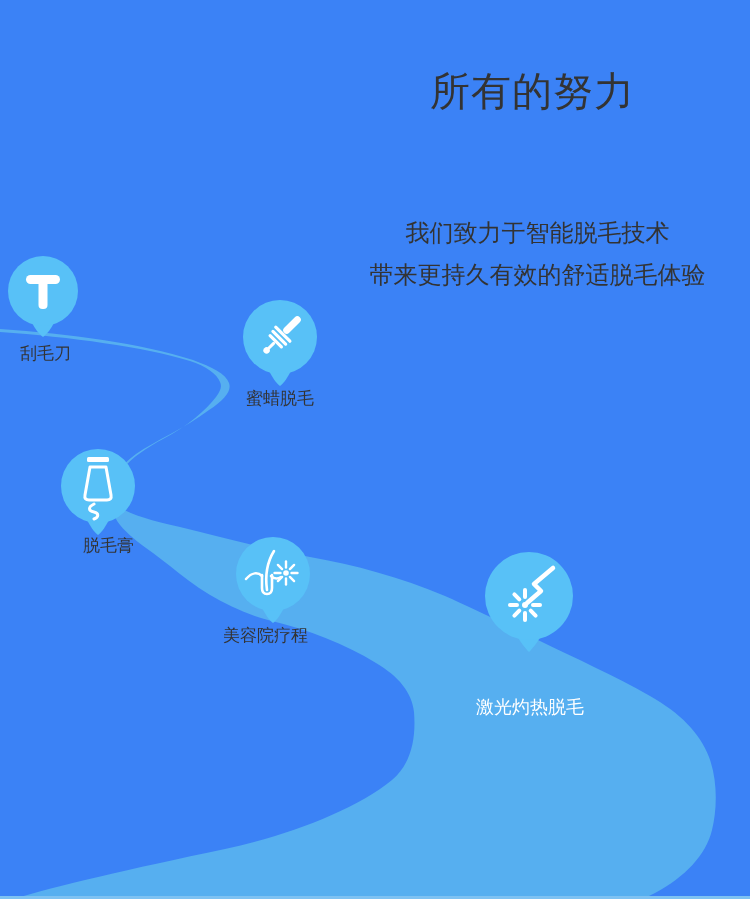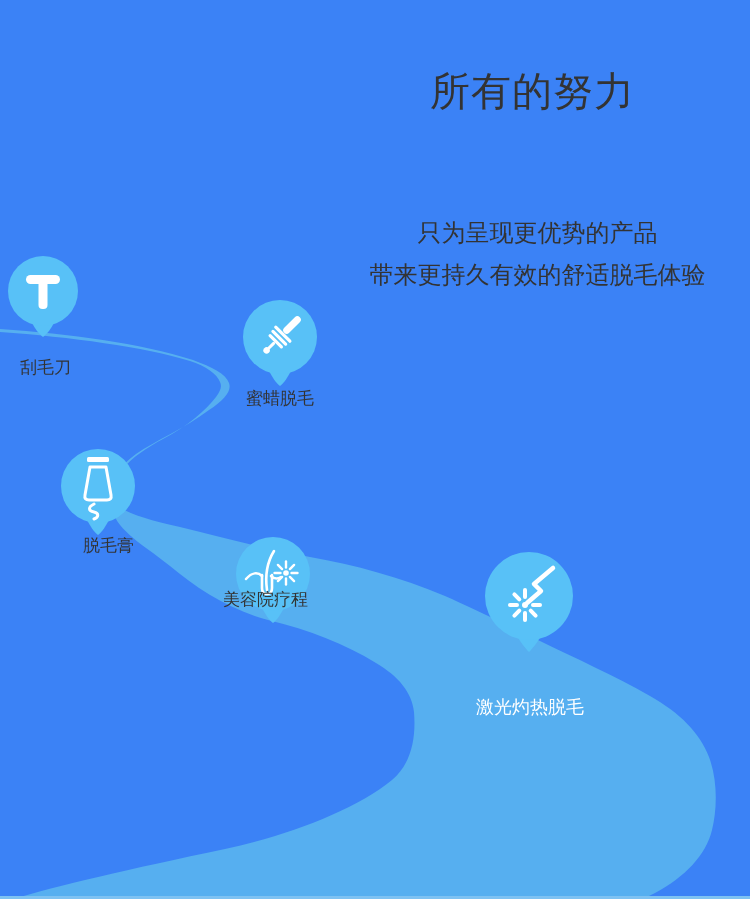--- a/index.html
+++ b/index.html
@@ -33,36 +33,36 @@
   .pin .ic-fill{fill:#fff;stroke:none;}
 
   #pin-razor{left:3px;top:251px;}
   #pin-wax{left:238px;top:295px;}
   #pin-cream{left:56px;top:444px;}
   #pin-salon{left:231px;top:532px;}
   #pin-laser{left:479px;top:546px;}
 
   
   .m-label{position:absolute;z-index:4;color:var(--ink);font-size:17px;white-space:nowrap;}
-  #label-razor{left:20px;top:356px;}
+  #label-razor{left:20px;top:342px;}
   #label-wax{left:246px;top:387px;font-family:Liberation Serif, serif;}
   #label-cream{left:83px;top:534px;}
-  #label-salon{left:223px;top:588px;}
+  #label-salon{left:223px;top:624px;}
   #label-laser{left:476px;top:671px;color:var(--laser-label);font-size:18px;font-weight:500;margin-top:24px;}
 </style>
 </head>
 <body>
 
 <div id="page">
 
   <div class="headline">
     <div class="t1">所有的努力</div>
   </div>
   <div class="subhead">
-    <div class="s1">只为呈现更优势的产品</div>
+    <div class="s1">我们致力于智能脱毛技术</div>
     <div class="s2">带来更持久有效的舒适脱毛体验</div>
   </div>
 
   <svg class="river-svg" width="750" height="899" viewBox="0 0 750 899">
     <path class="river" d="
       M 0 329
       C 70 334 140 343 193 360
       C 212 367 226 374 229 383
       C 232 391 224 400 209 410
       C 185 428 155 441 136 454

